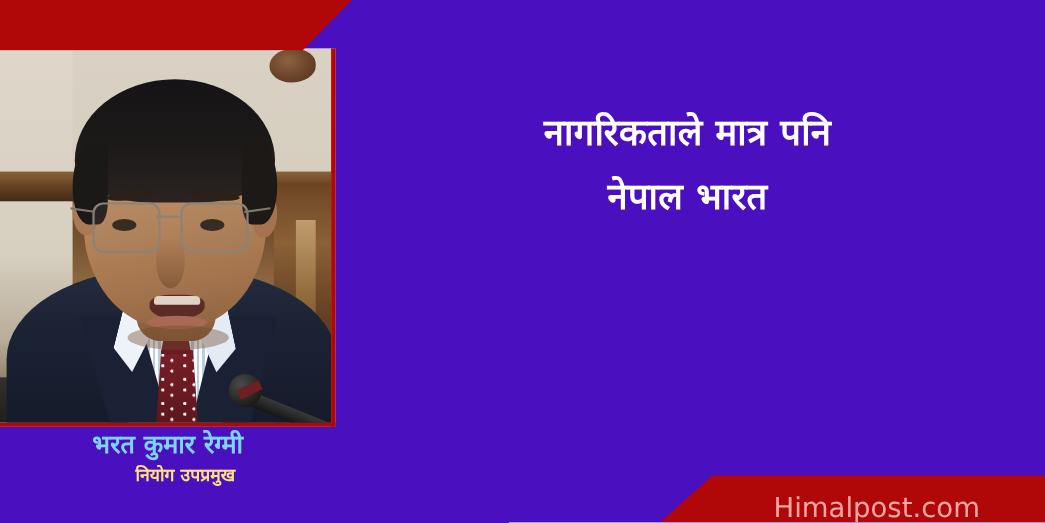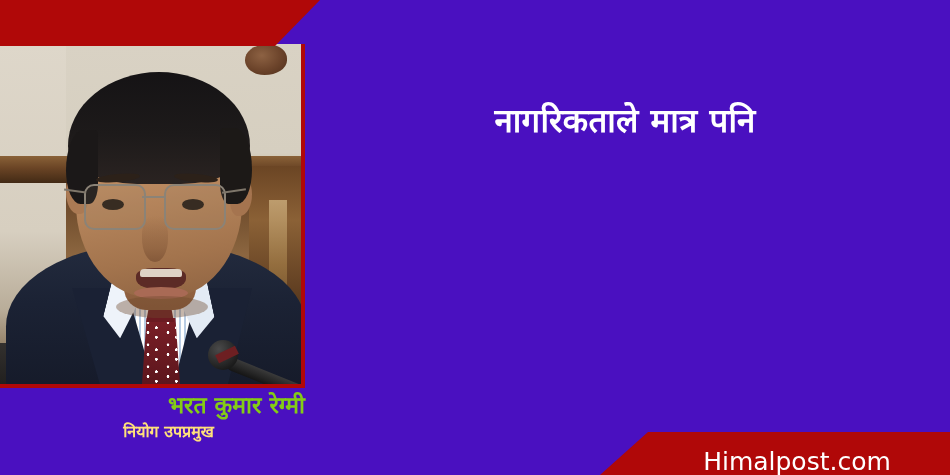--- a/index.html
+++ b/index.html
@@ -360,26 +360,25 @@
   
   #caption {
     position: absolute;
     left: 0;
     top: 390px;
     width: 305px;
     text-align: center;
     z-index: 6;
   }
   #caption-name {
-    color: #84cc16;
+    color: #7dd3fc;
     font-size: 23px;
     font-weight: 700;
     line-height: 30px;
     white-space: nowrap;
-    text-align: right;
   }
   #caption-role {
     color: #ffe07a;
     font-size: 16px;
     font-weight: 700;
     line-height: 24px;
     white-space: nowrap;
     margin-left: 32px;
   }
 
@@ -413,21 +412,21 @@
     z-index: 6;
   }
   #brand-label {
     position: absolute;
     right: 0;
     bottom: 0;
     width: 350px;
     height: 35px;
     line-height: 43px;
     text-align: center;
-    color: #ffffff;
+    color: #fca5a5;
     font-size: 25px;
     font-weight: 400;
     text-indent: 44px;
     white-space: nowrap;
     z-index: 7;
   }
 </style>
 </head>
 <body>
 
@@ -481,18 +480,19 @@
     <div class="mic-band"></div>
   </div>
 
   <div id="caption">
     <div id="caption-name">भरत कुमार रेग्मी</div>
     <div id="caption-role">नियोग उपप्रमुख</div>
   </div>
 
   <div id="quote">
     <div class="qline">नागरिकताले मात्र पनि</div>
+    <div class="qline">नेपाल भारत</div>
   </div>
 
   <div id="brand-ribbon"></div>
   <div id="brand-label">Himalpost.com</div>
 
 </div>
 
 </body></html>

